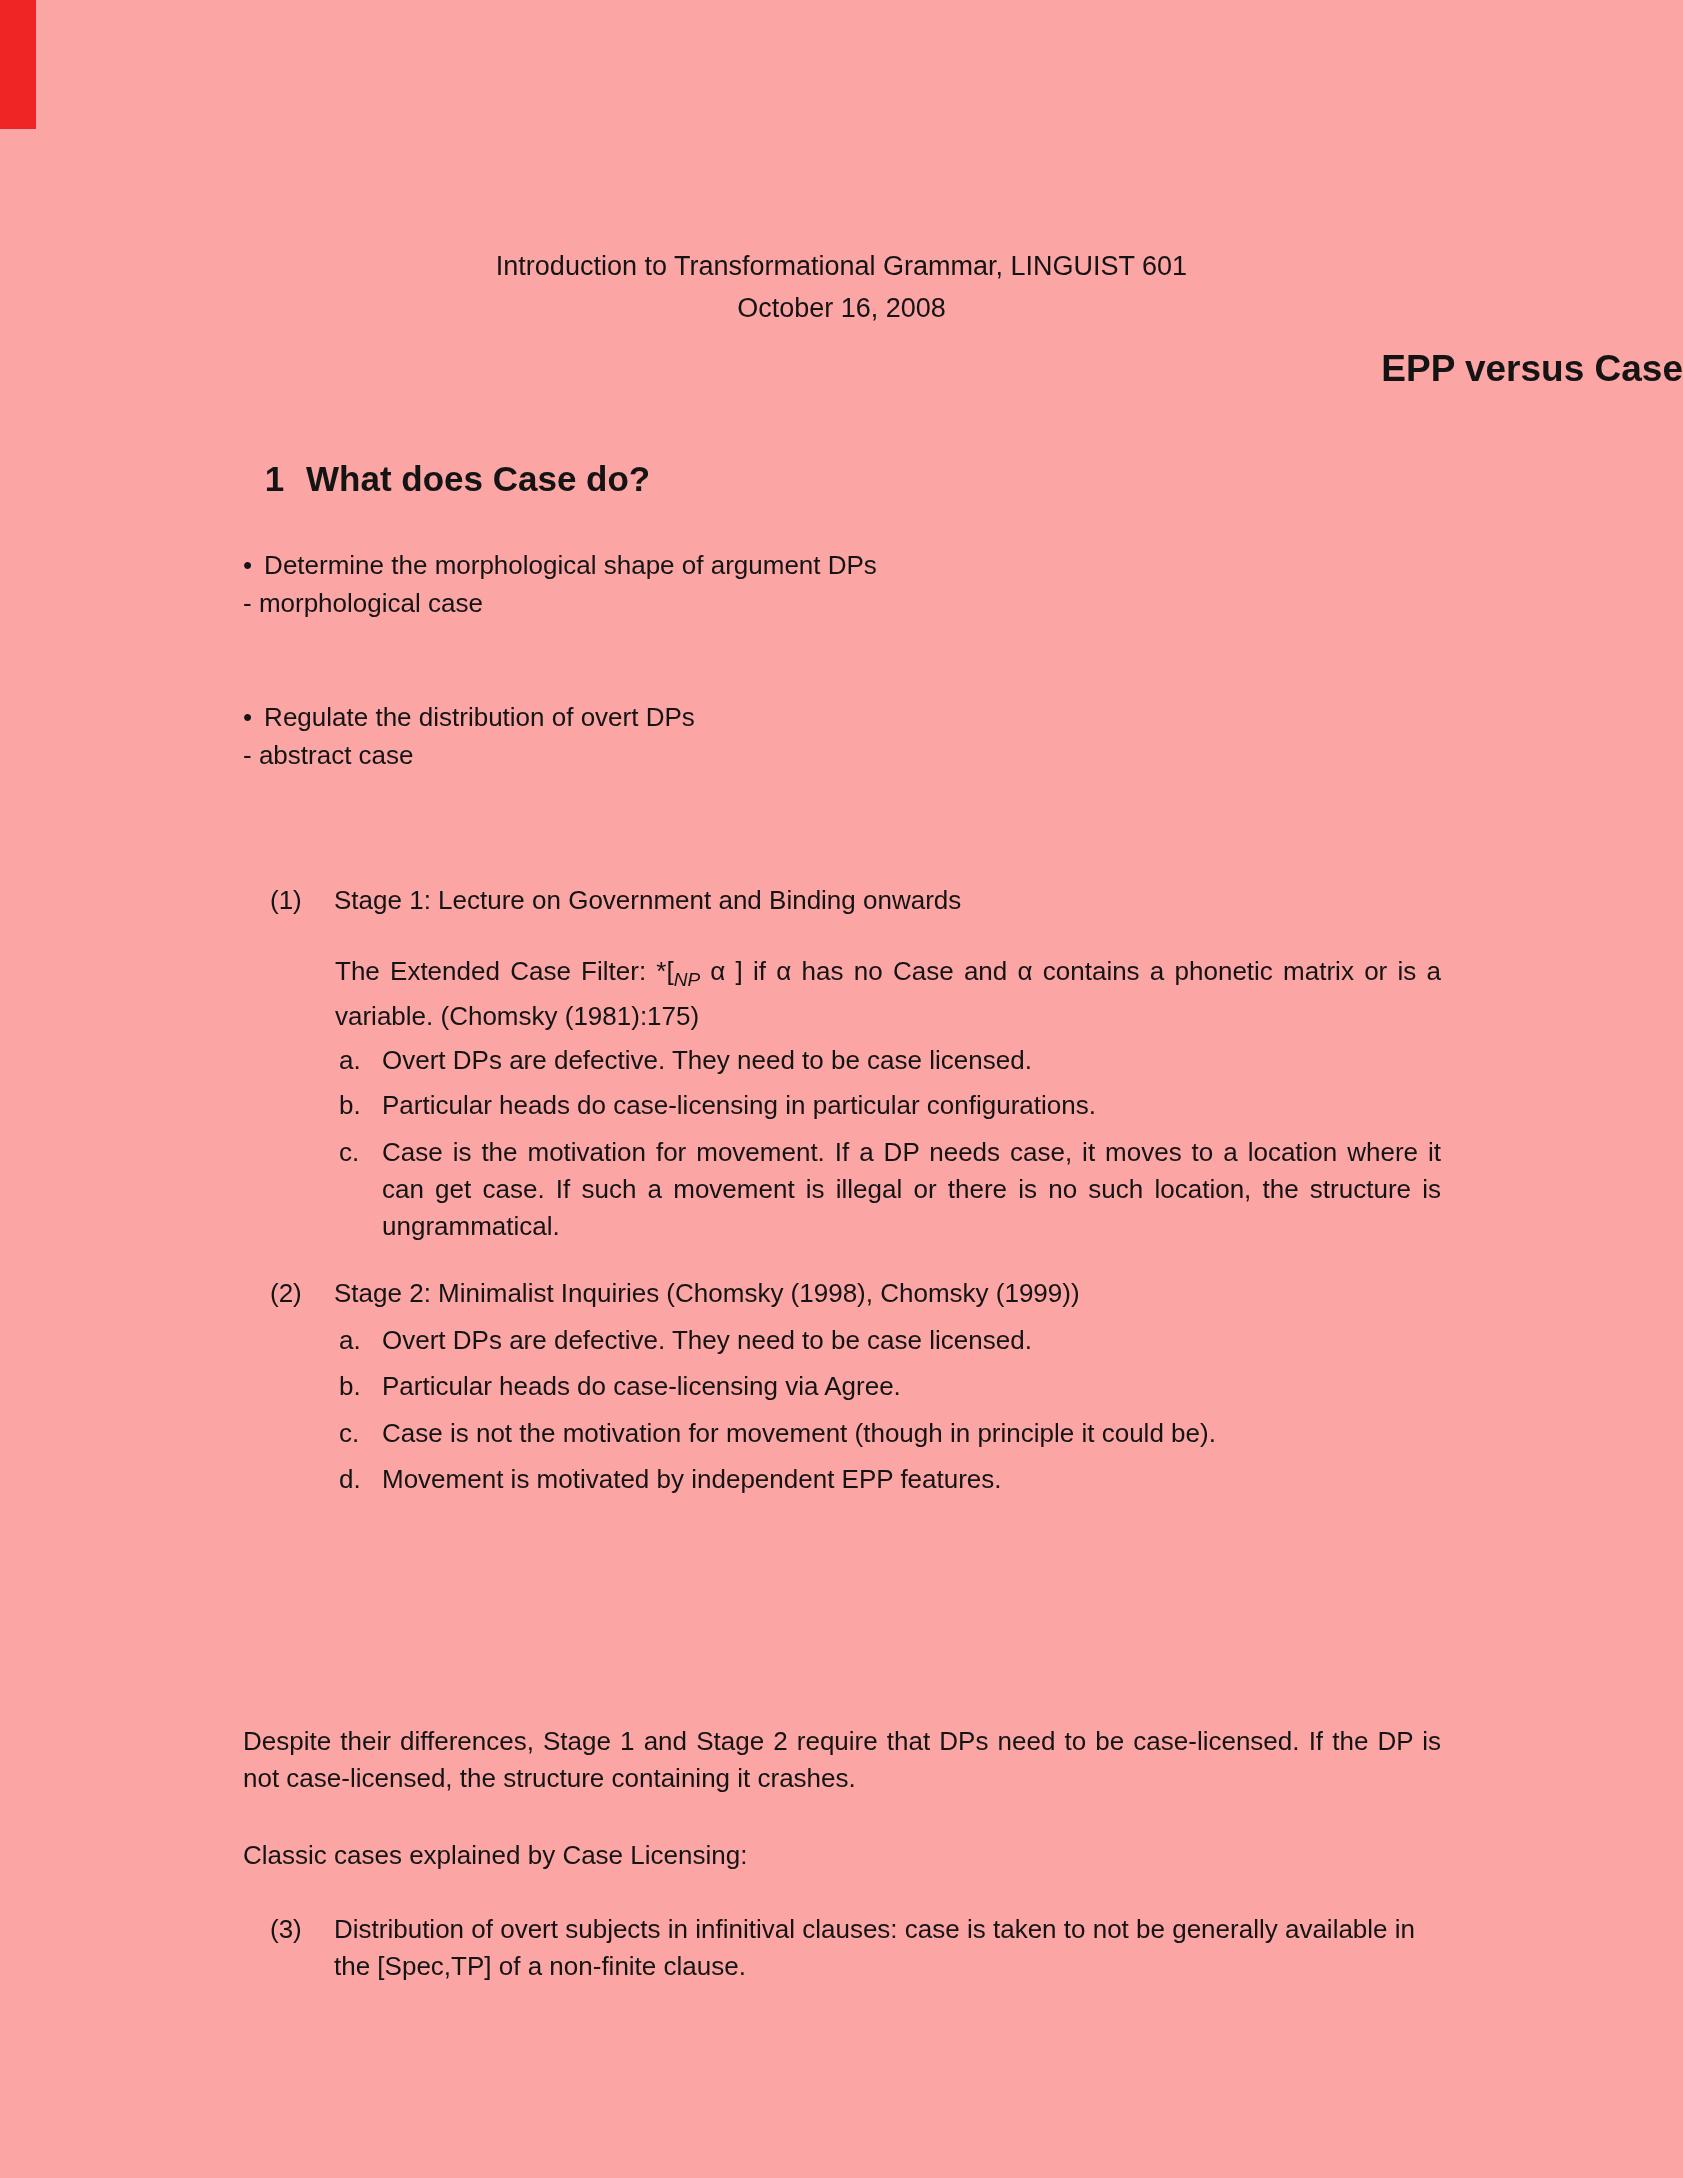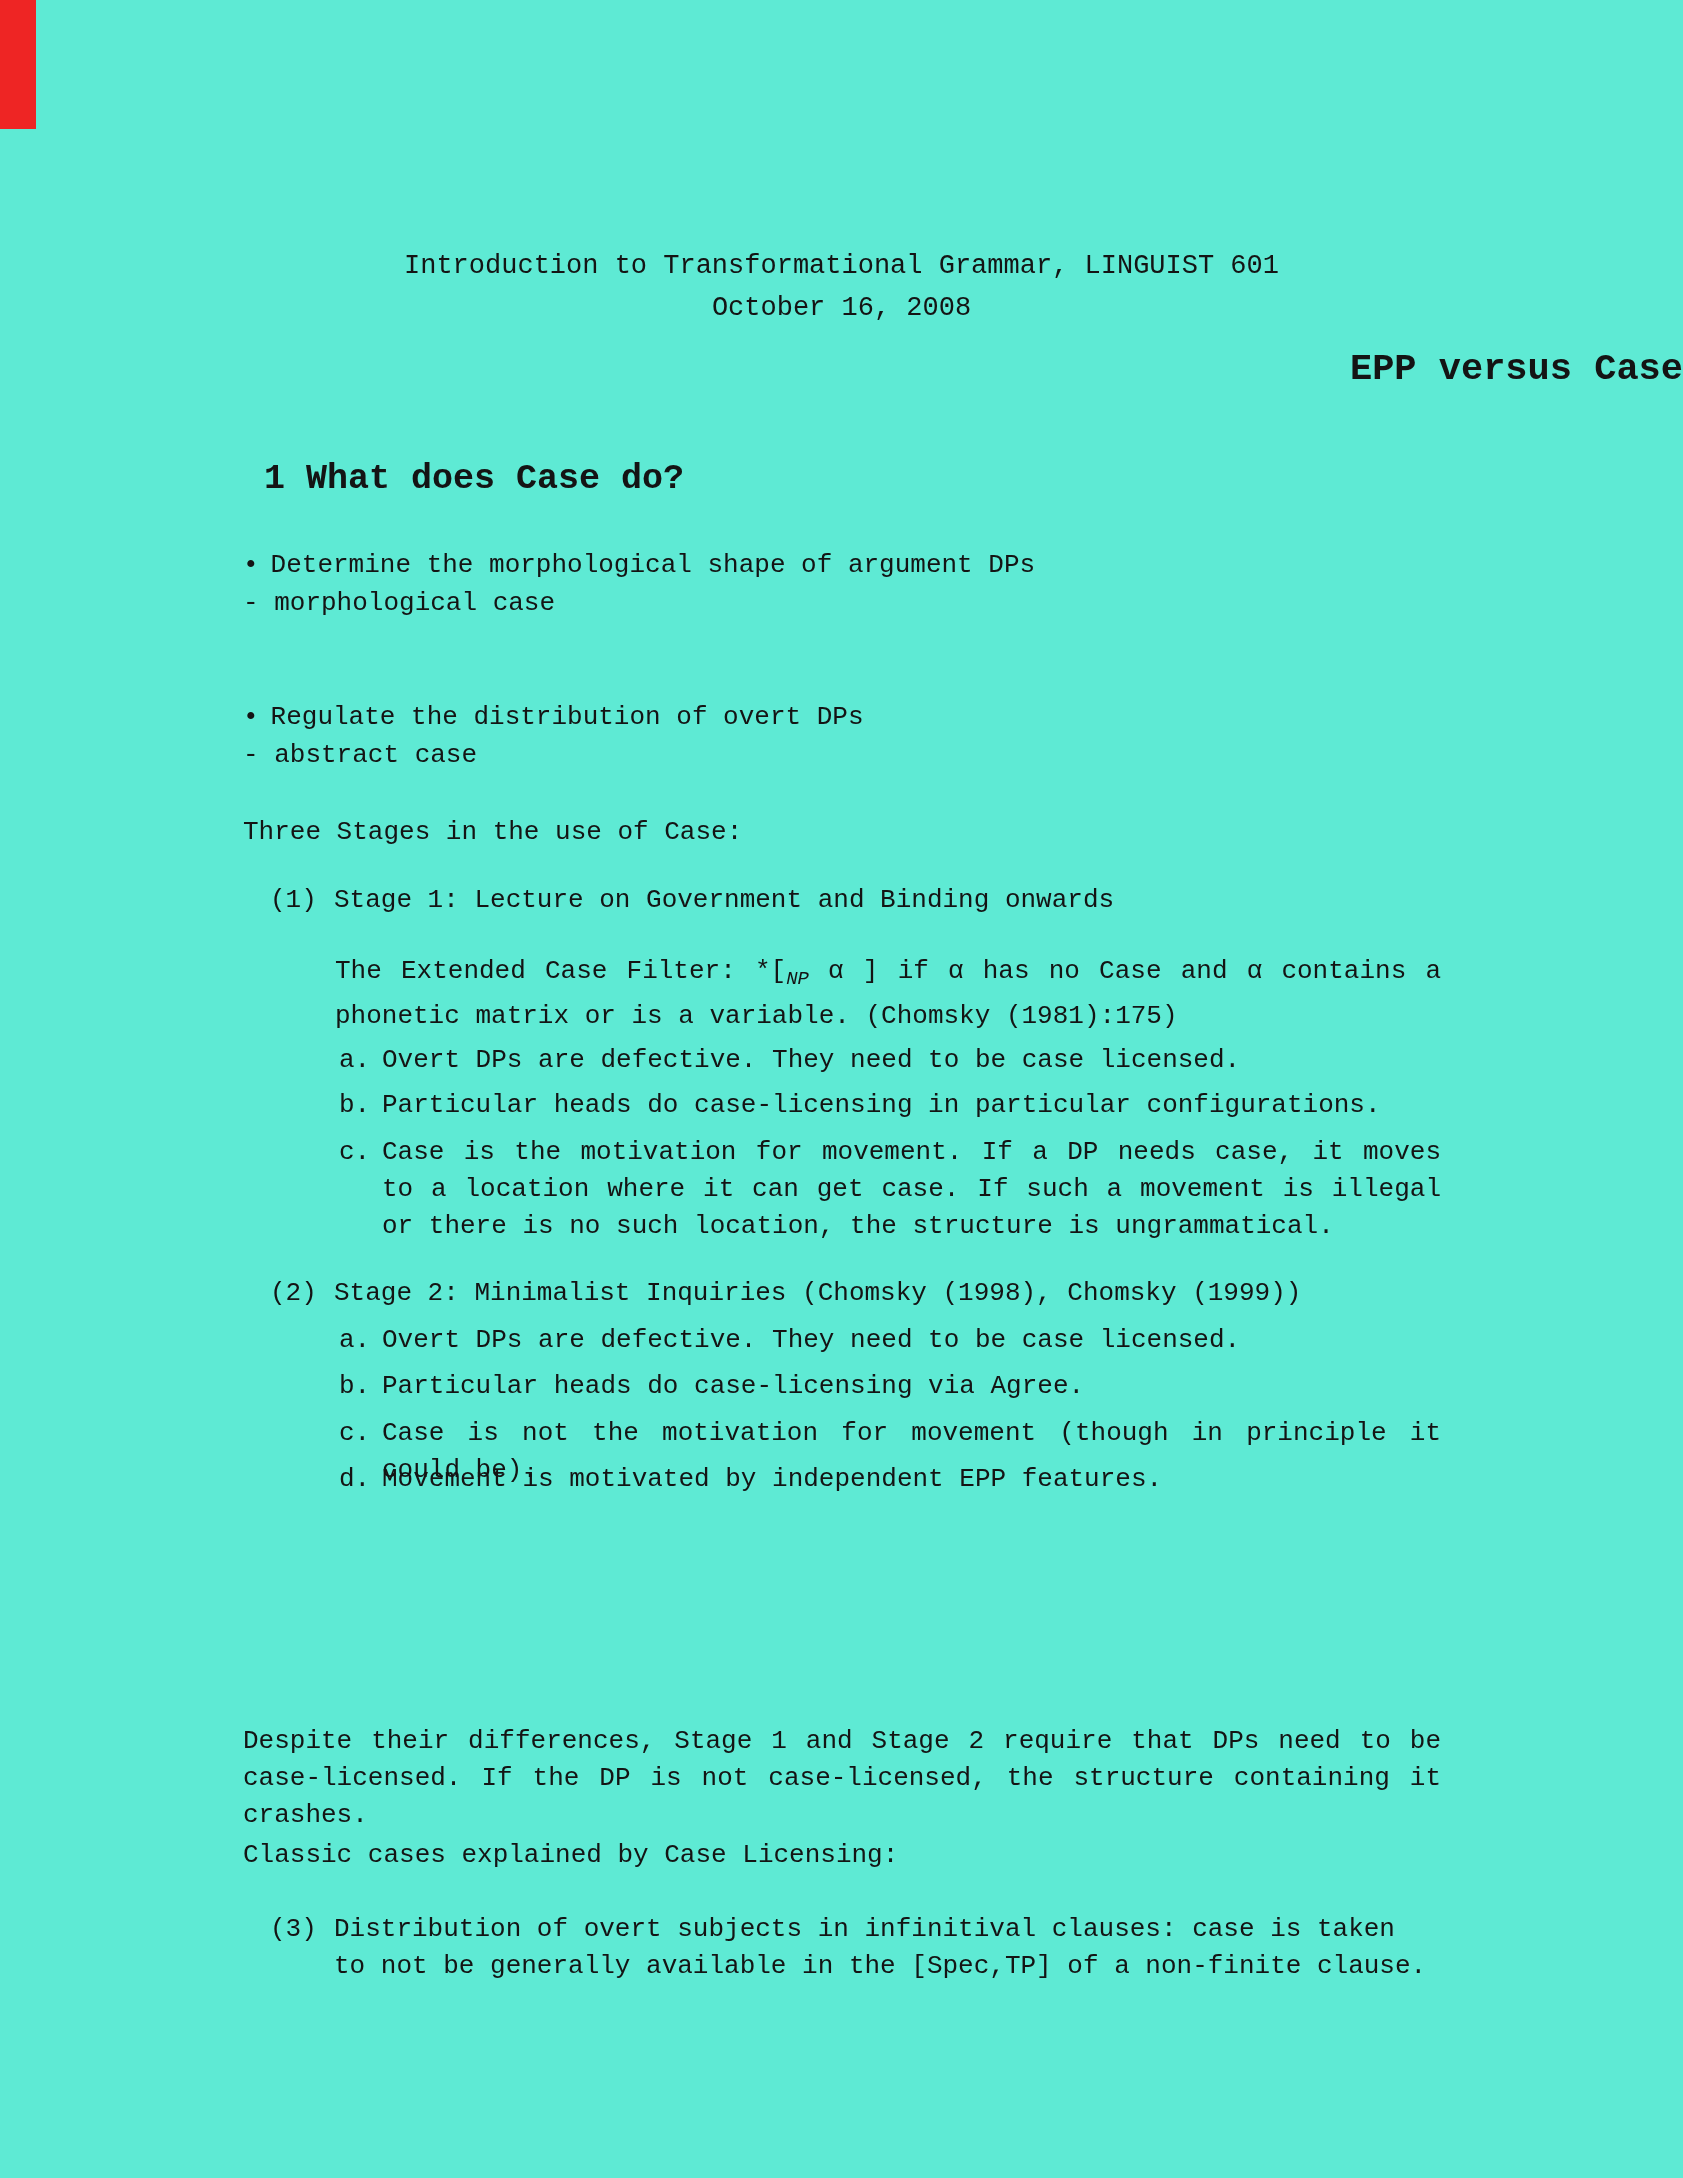--- a/index.html
+++ b/index.html
@@ -1,22 +1,22 @@
 <!DOCTYPE html>
 <html><head>
 <meta charset="utf-8">
 <style>
   html, body { margin: 0; padding: 0; background: #ffffff; }
   .page {
     position: relative;
     width: 1683px;
     height: 2178px;
-    background: #5eead4;
+    background: #fca5a5;
     color: #141414;
-    font-family: Liberation Mono, monospace;
+    font-family: Liberation Sans, sans-serif;
     overflow: hidden;
   }
   .abs { position: absolute; }
   .center { left: 0; width: 1683px; text-align: center; }
   .course, .date { font-size: 27px; line-height: 34px; }
   .doc-title { font-size: 37px; font-weight: bold; line-height: 42px; text-align: right; }
   .sec-heading { font-size: 35px; font-weight: bold; line-height: 40px; left: 243px; text-align: center; }
   .sec-num { display: inline-block; width: 63px; }
   .body-text { font-size: 26px; line-height: 37px; }
   .line { left: 243px; white-space: nowrap; }
@@ -50,21 +50,20 @@
   <div class="abs body-text line" style="top:547px">
     <span class="marker">•</span><span>Determine the morphological shape of argument DPs</span>
   </div>
   <div class="abs body-text line" style="top:585px">- morphological case</div>
 
   <div class="abs body-text line" style="top:699px">
     <span class="marker">•</span><span>Regulate the distribution of overt DPs</span>
   </div>
   <div class="abs body-text line" style="top:737px">- abstract case</div>
 
-  <div class="abs body-text line" style="top:814px">Three Stages in the use of Case:</div>
 
   <div class="abs body-text ex-row" style="top:882px">
     <span class="ex-label">(1)</span>
     <span class="ex-text">Stage 1: Lecture on Government and Binding onwards</span>
   </div>
 
   <div class="abs body-text filter-block" style="top:953px">
     <span>The Extended Case Filter: *[</span><span class="subscript">NP</span><span> α ] if α has no Case and α contains a phonetic matrix or is a variable. (Chomsky (1981):175)</span>
   </div>
 

